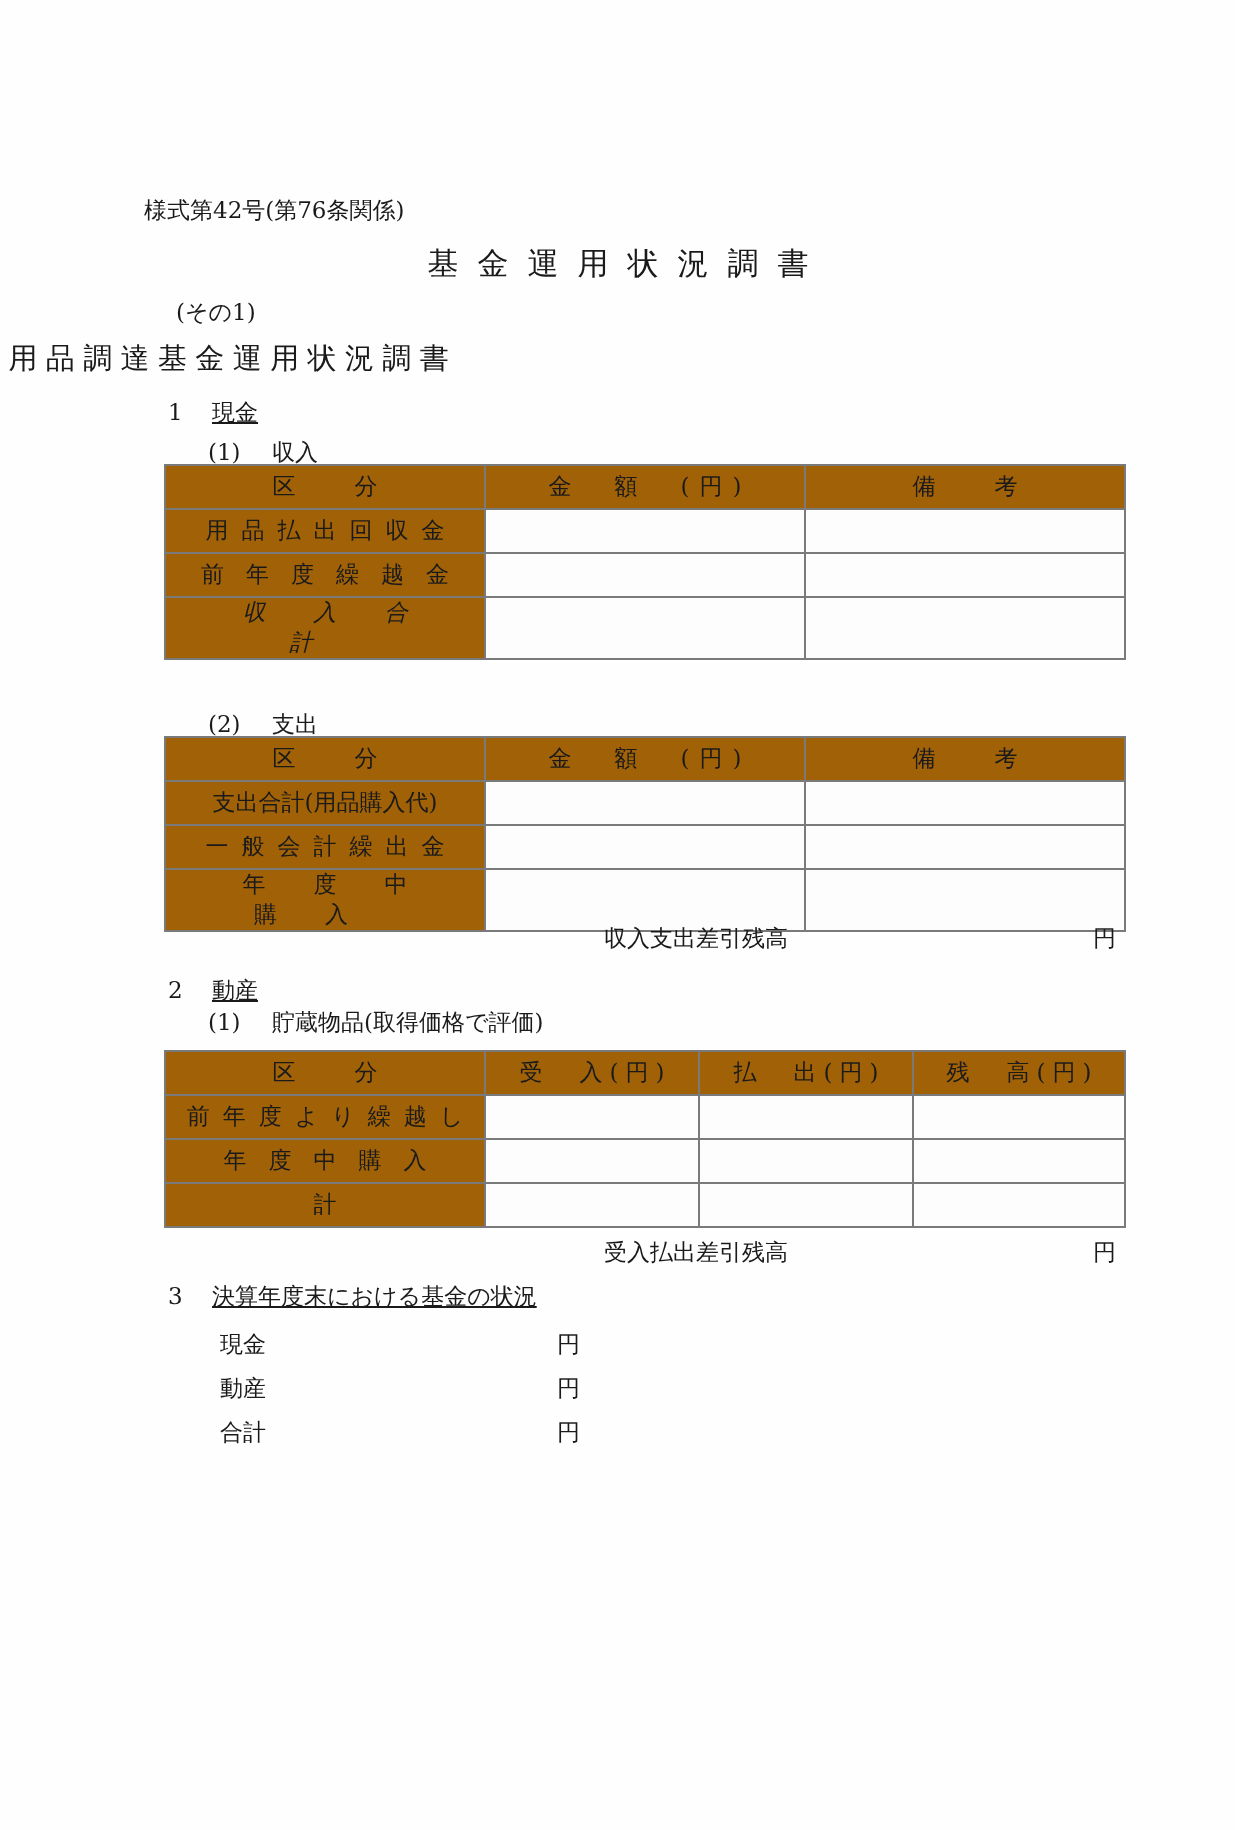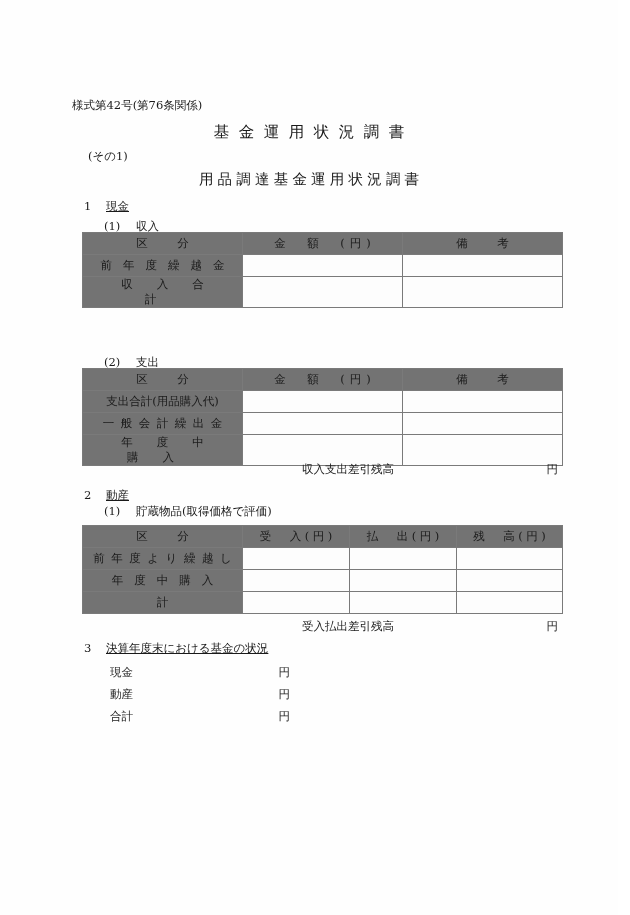--- a/index.html
+++ b/index.html
@@ -46,21 +46,21 @@
 
   .sub-label {
     left: 88px;
     top: 149px;
     font-size: 11.5px;
   }
 
   .sub-title {
     left: 0; right: 0;
     top: 170px;
-    text-align: center;
+    text-align: left;
     font-size: 14.5px;
     letter-spacing: 4.2px;
     text-indent: 4.2px;
     white-space: nowrap;
   }
 
   .sec-head {
     font-size: 11.5px;
     left: 84px;
     text-decoration: underline;
@@ -77,21 +77,21 @@
     display: inline-block;
     width: 32px;
   }
 
   
   table.form-table {
     position: absolute;
     border-collapse: collapse;
     table-layout: fixed;
     font-size: 11.5px;
-    background: #737373;
+    background: #a16207;
   }
   table.form-table td {
     border: 1px solid #7a7a7a;
     height: 22px;
     padding: 0 2px;
     box-sizing: border-box;
     vertical-align: middle;
   }
   td.lbl {
     text-align: center;
@@ -180,28 +180,35 @@
             <span>区　分</span>
           </td>
         <td class="lbl spread-amt">
             <span>金　額　(円)</span>
           </td>
         <td class="lbl spread-head">
             <span>備　考</span>
           </td>
       </tr>
       <tr>
+        <td class="lbl spread">
+            <span>用品払出回収金</span>
+          </td>
+        <td class="blank"></td>
+        <td class="blank"></td>
+      </tr>
+      <tr>
         <td class="lbl spread-wide">
             <span>前年度繰越金</span>
           </td>
         <td class="blank"></td>
         <td class="blank"></td>
       </tr>
       <tr>
-        <td class="lbl" style="letter-spacing:24px; text-indent:24px;">収入合計</td>
+        <td class="lbl" style="letter-spacing:24px; text-indent:24px;font-style:italic;">収入合計</td>
         <td class="blank"></td>
         <td class="blank"></td>
       </tr>
     </tbody>
   </table>
 
   <div class="abs sub-head" style="top:355px;">
     <span class="sub-num">(2)</span><span>支出</span>
   </div>
 

